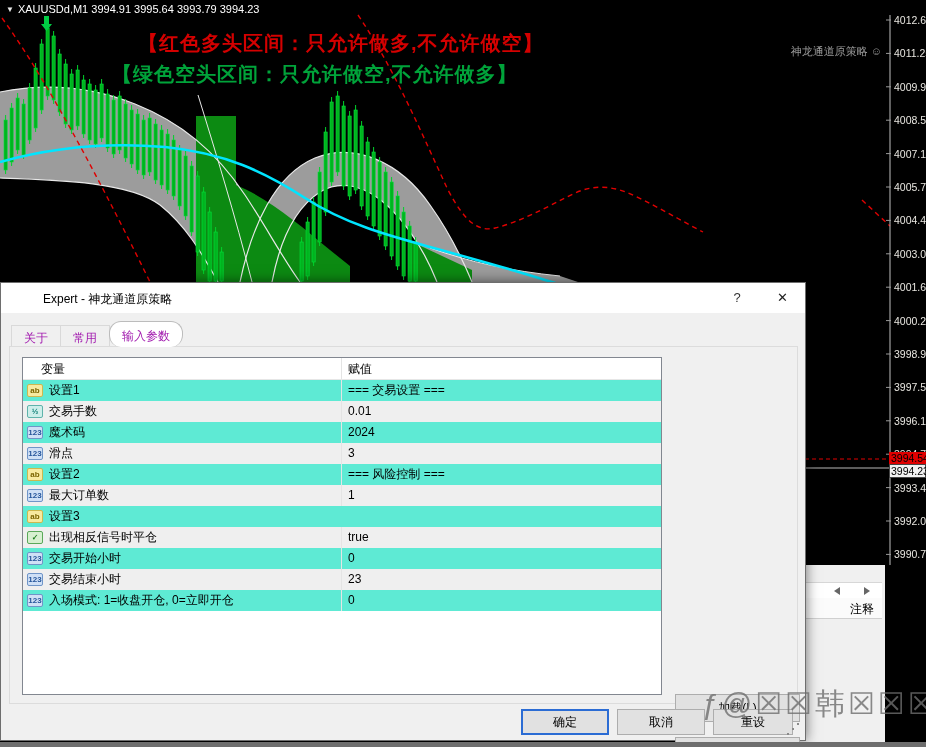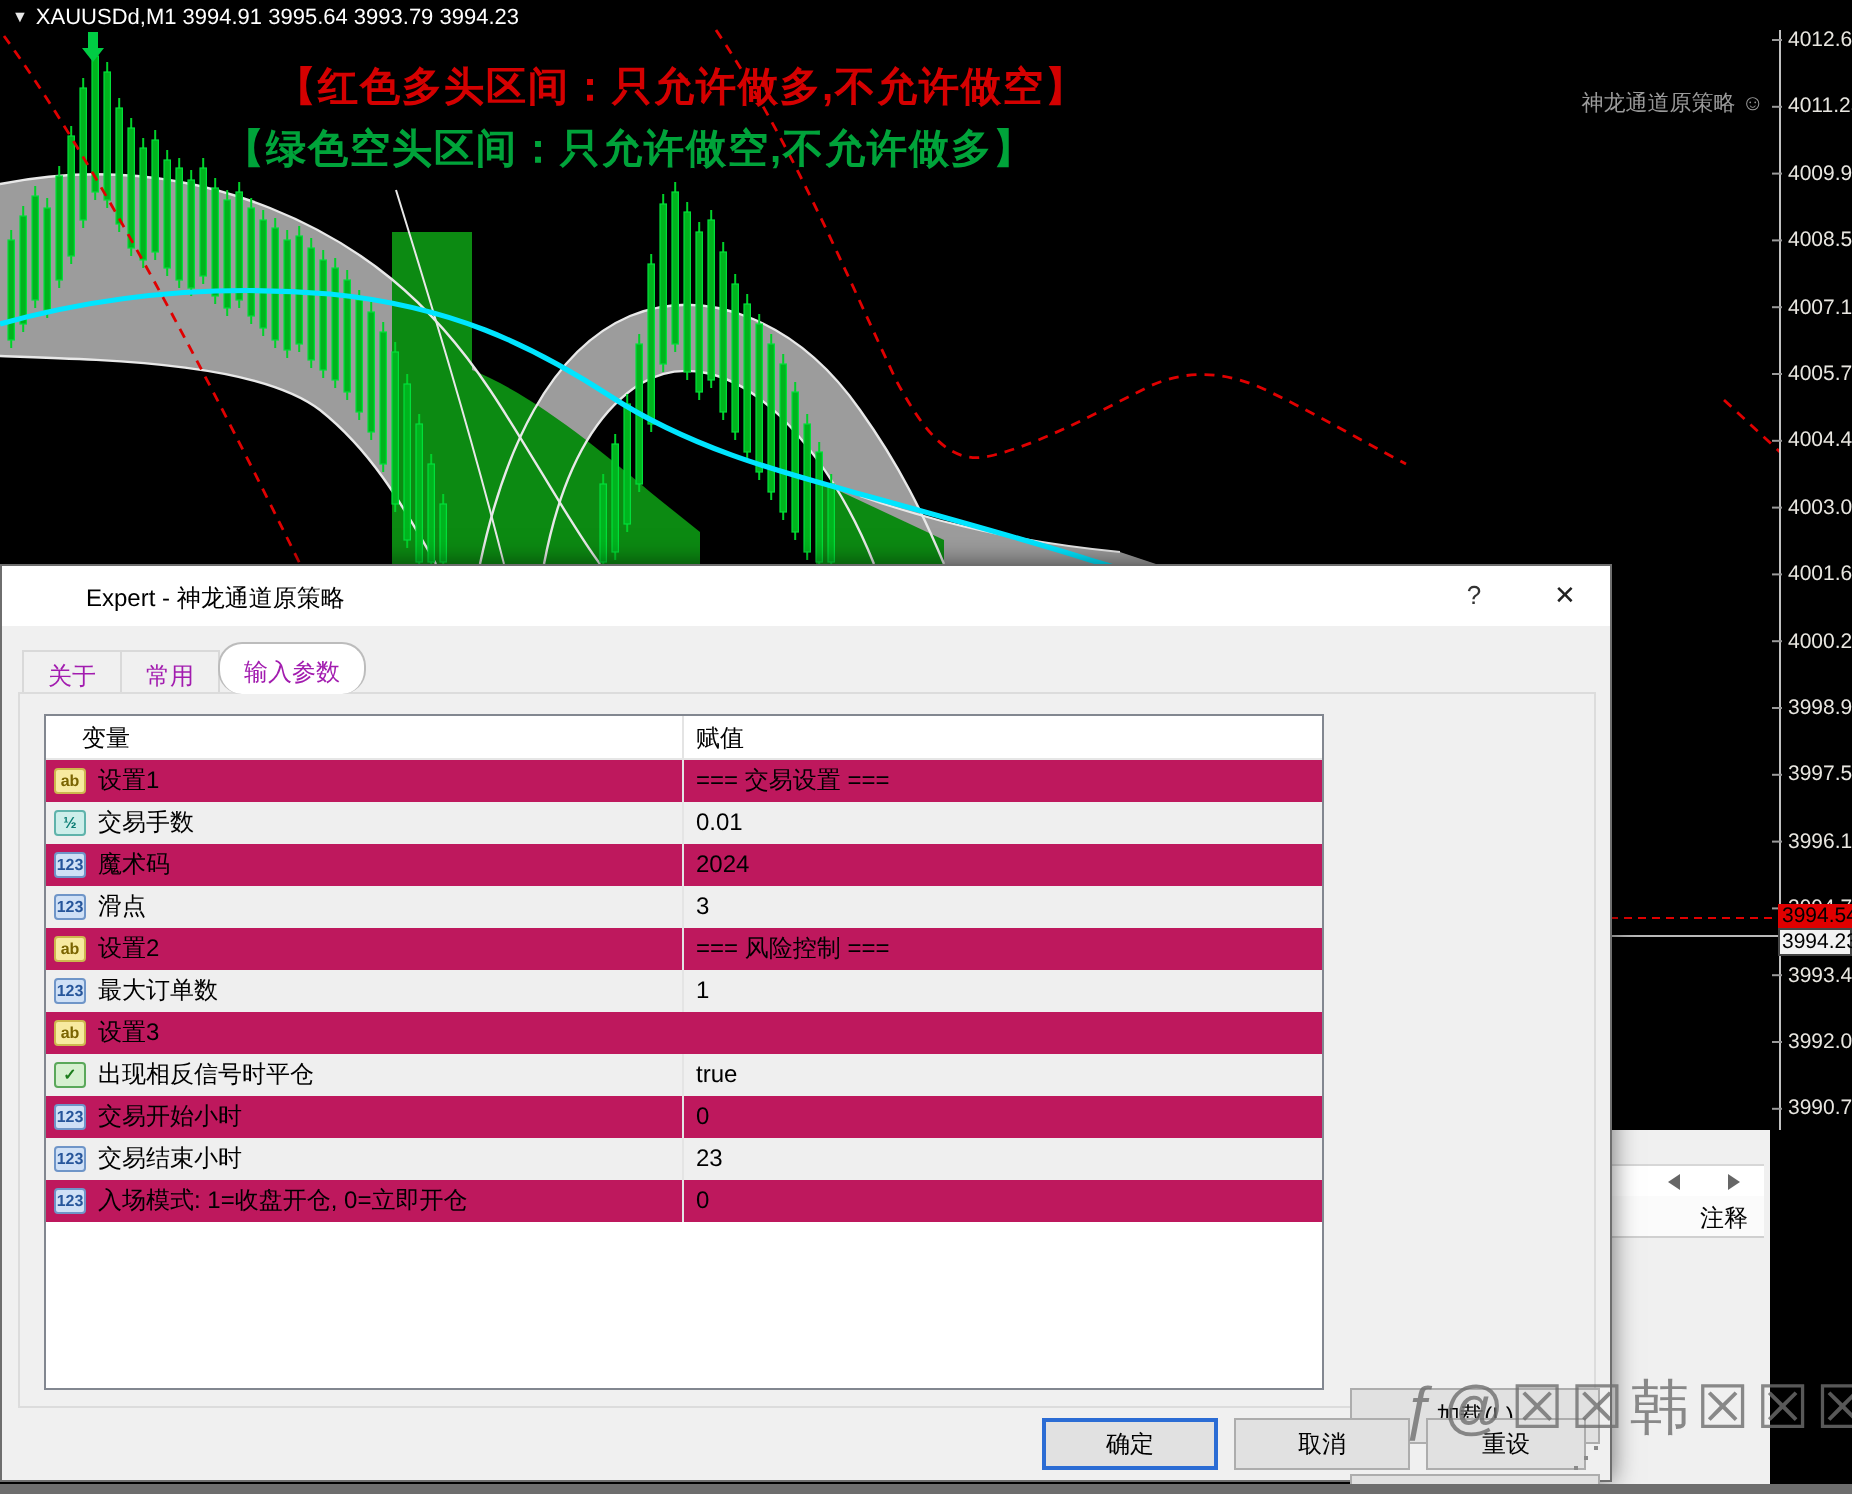--- a/index.html
+++ b/index.html
@@ -50,21 +50,21 @@
          color:#a21caf; font-size:12px; margin-right:-1px; height:22px; }
   .tab.active { background:#ffffff; height:26px; padding-top:6px; border-color:#bcbcbc; position:relative; z-index:2;border-radius:12px; }
 
   #page { position:absolute; left:8px; top:63px; width:789px; height:358px; border:1px solid #dcdcdc; background:#f0f0f0; }
 
   #param-table { position:absolute; left:12px; top:10px; width:640px; height:338px; background:#ffffff;
                  border:1px solid #828790; overflow:hidden; }
   #table-header { display:flex; height:22px; line-height:22px; border-bottom:1px solid #e6e6e6; background:#fff; }
   .col-name { width:318px; padding-left:18px; }
   .col-value { flex:1; padding-left:6px; border-left:1px solid #e4e4e4; }
-  .prow { display:flex; height:21px; line-height:21px; background:#be185d; }
+  .prow { display:flex; height:21px; line-height:21px; background:#5eead4; }
   .prow.alt { background:#efefef; }
   .prow .col-name { display:flex; align-items:center; padding-left:4px; }
   .picon { display:inline-block; width:16px; height:13px; border-radius:2px; font-size:8px; font-weight:bold;
            text-align:center; line-height:12px; margin-right:6px; flex:0 0 16px; }
   .icon-ab   { background:#f7eaa0; color:#7a6400; border:1px solid #cdb84e; }
   .icon-half { background:#cdeeea; color:#0a7d74; border:1px solid #5fb3ab; }
   .icon-123  { background:#cfe0f6; color:#27569b; border:1px solid #6f95c8; }
   .icon-bool { background:#d6f0d0; color:#1d7d1d; border:1px solid #5aa85a; }
 
   .btn { position:absolute; background:#e1e1e1; border:1px solid #adadad; font-size:12px; color:#000;

